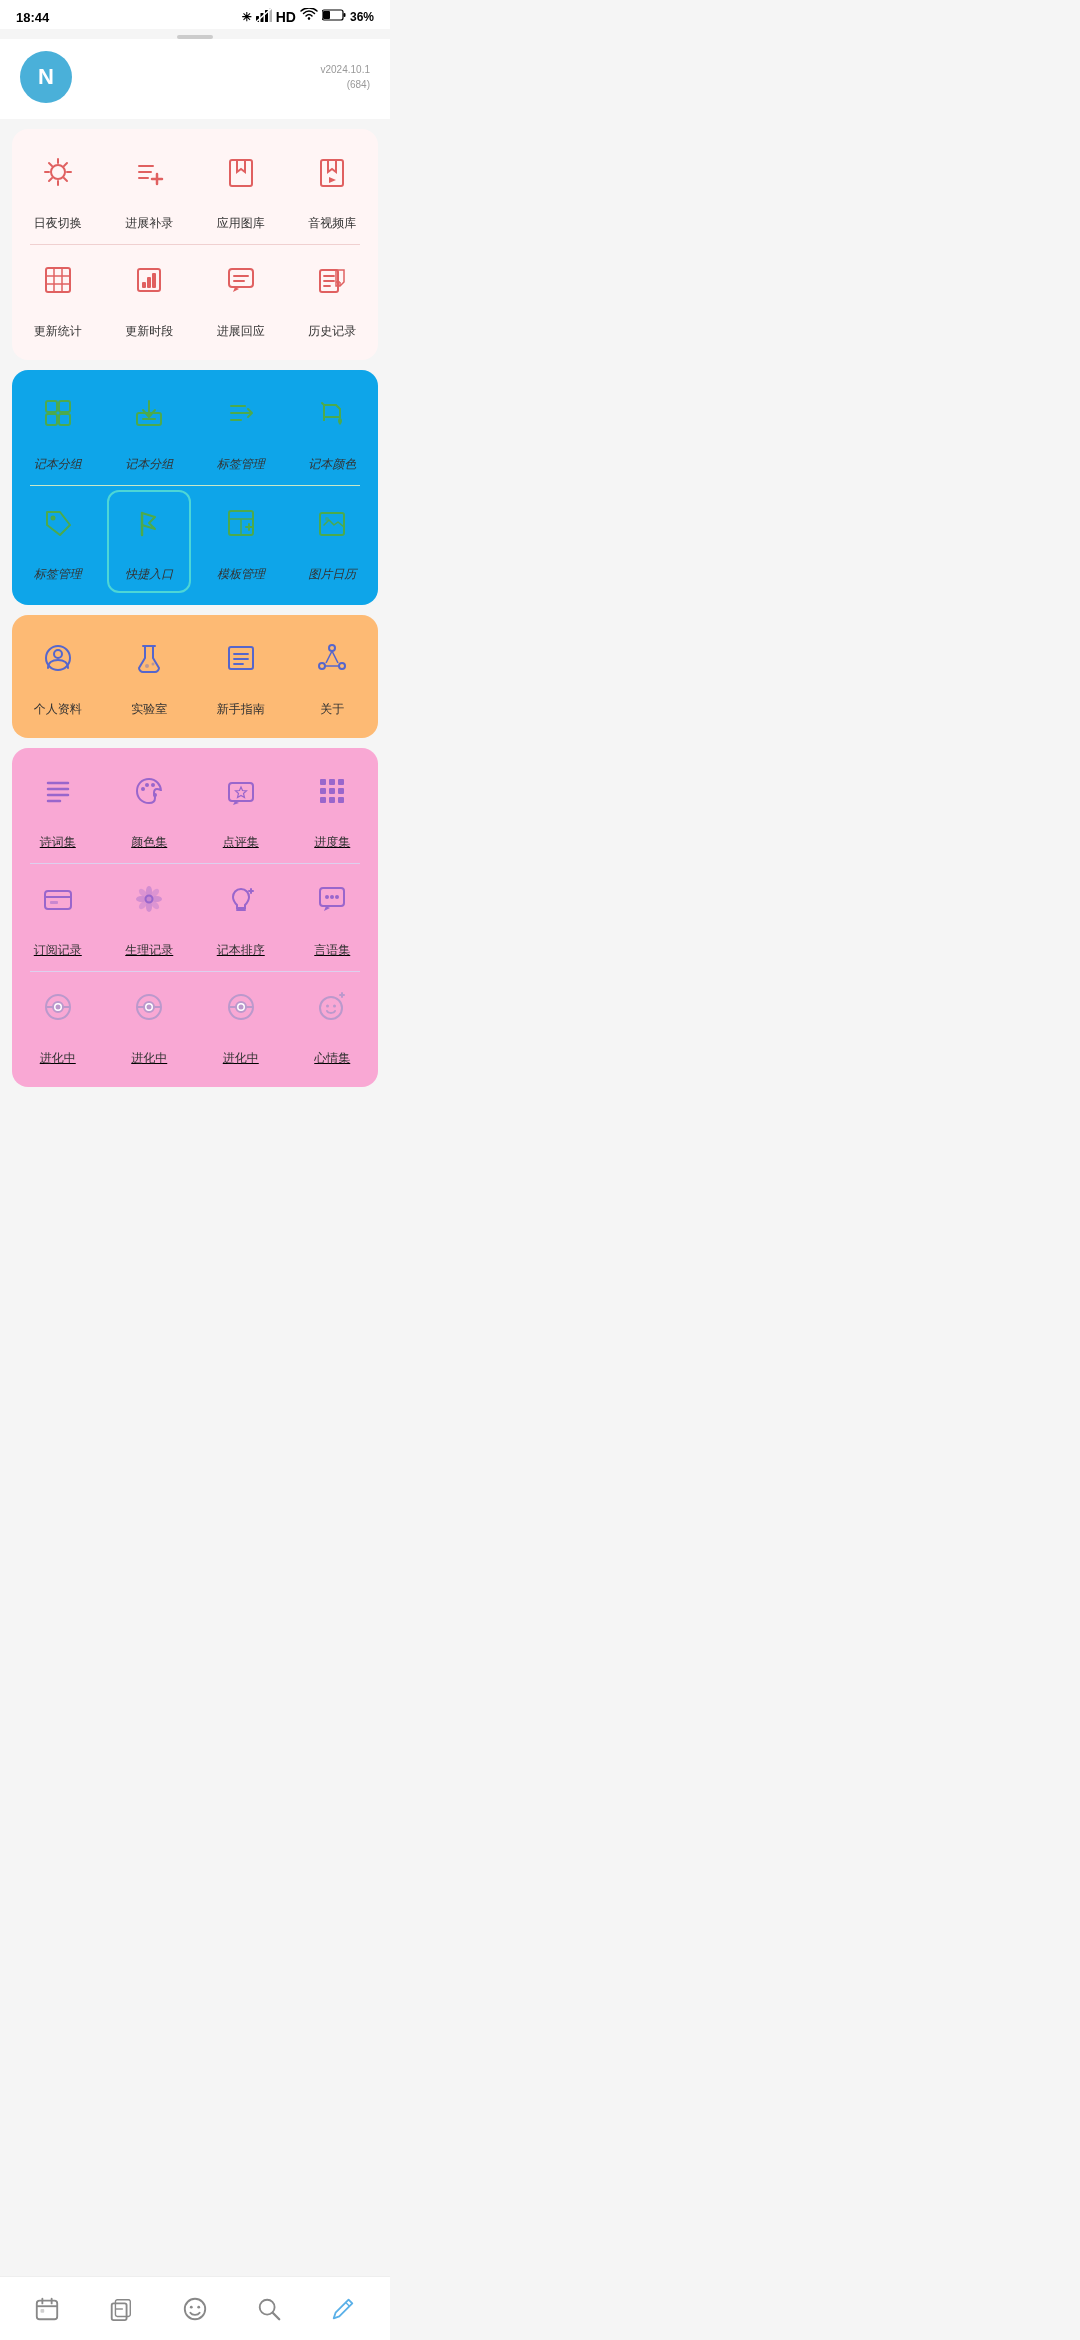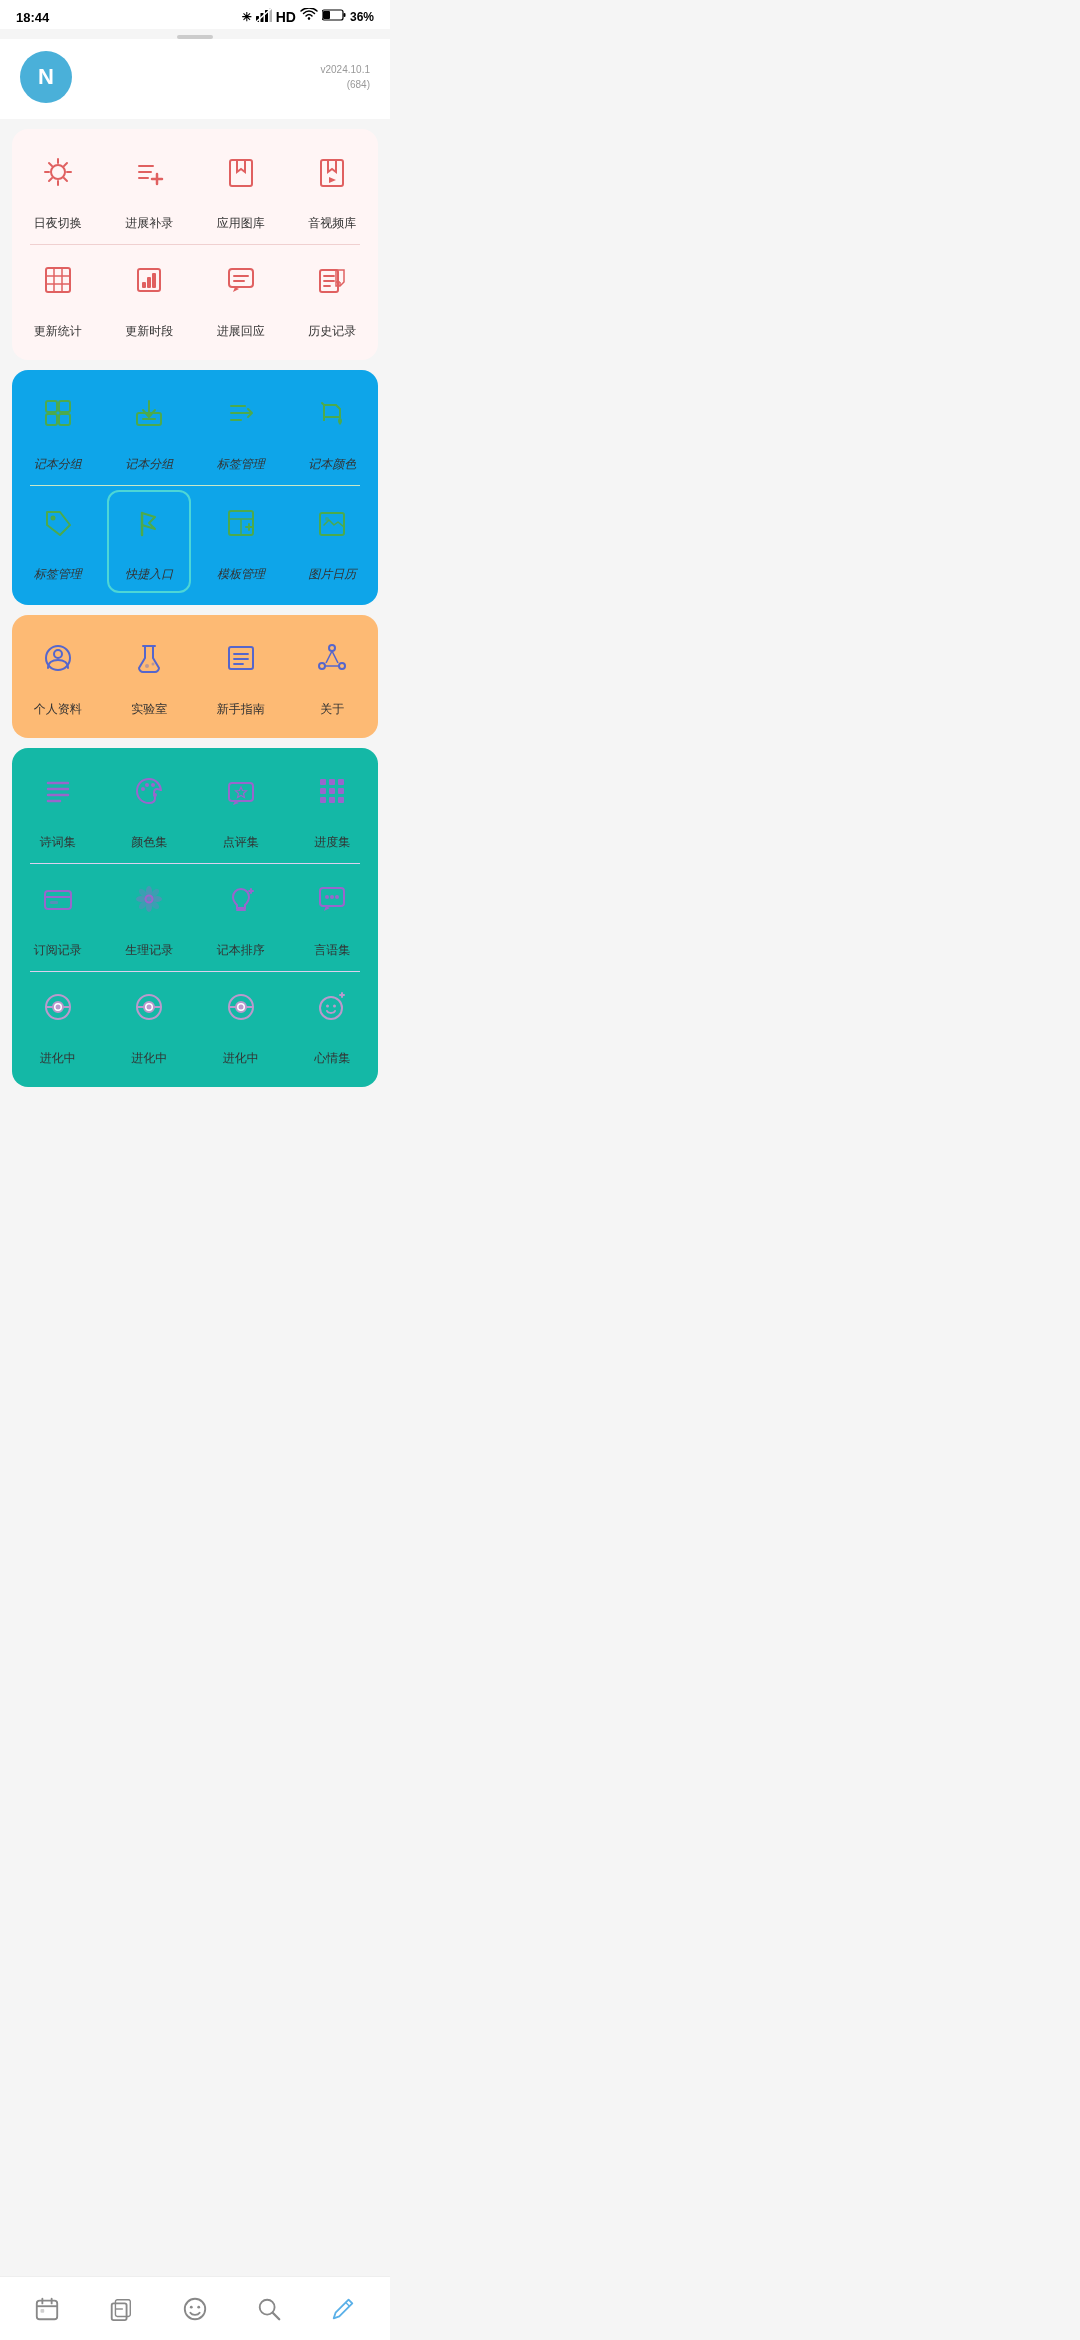--- a/index.html
+++ b/index.html
@@ -66,21 +66,21 @@
       flex-direction: column;
       gap: 10px;
     }
     .card {
       background: #fff;
       border-radius: 16px;
       padding: 8px 0;
     }
     .card-pink { background: #fff5f5; }
     .card-green { background: #0ea5e9; font-style: italic; }
-    .card-lavender { background: #14b8a6; }
+    .card-lavender { background: #f9a8d4; text-decoration: underline; }
     .grid {
       display: grid;
       grid-template-columns: repeat(4, 1fr);
     }
     .grid-item {
       display: flex;
       flex-direction: column;
       align-items: center;
       justify-content: center;
       padding: 16px 4px 12px;

